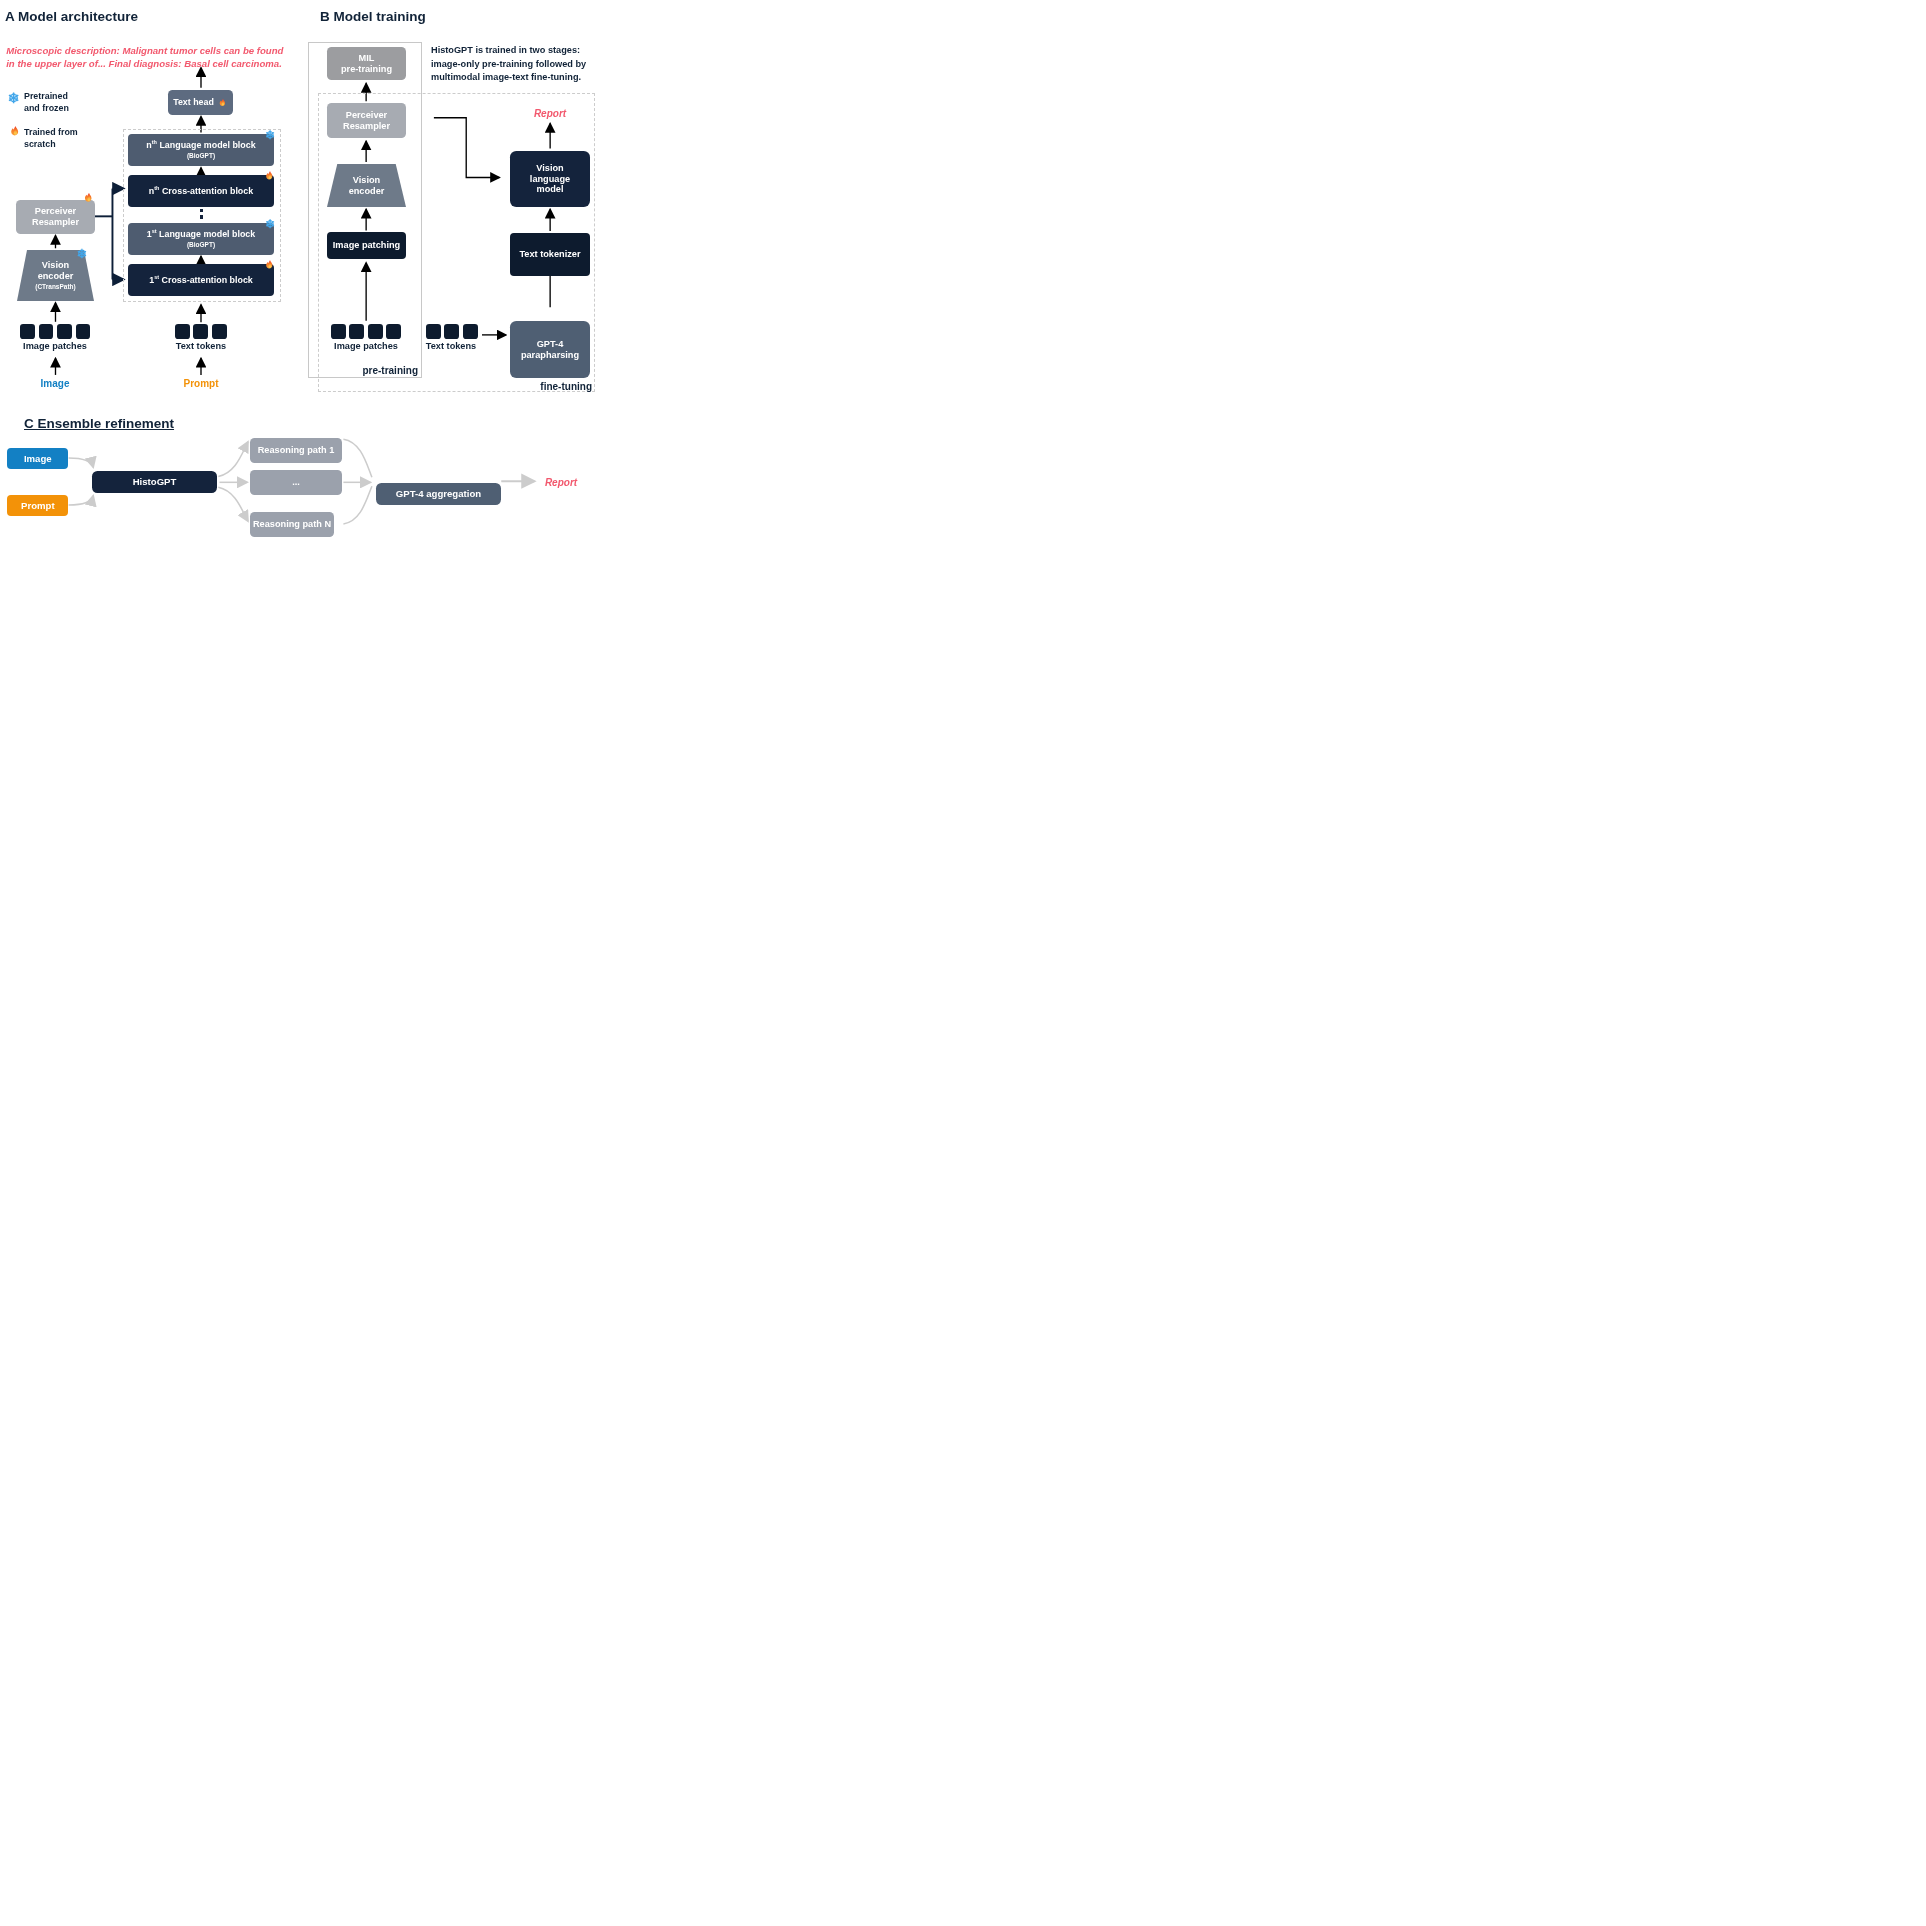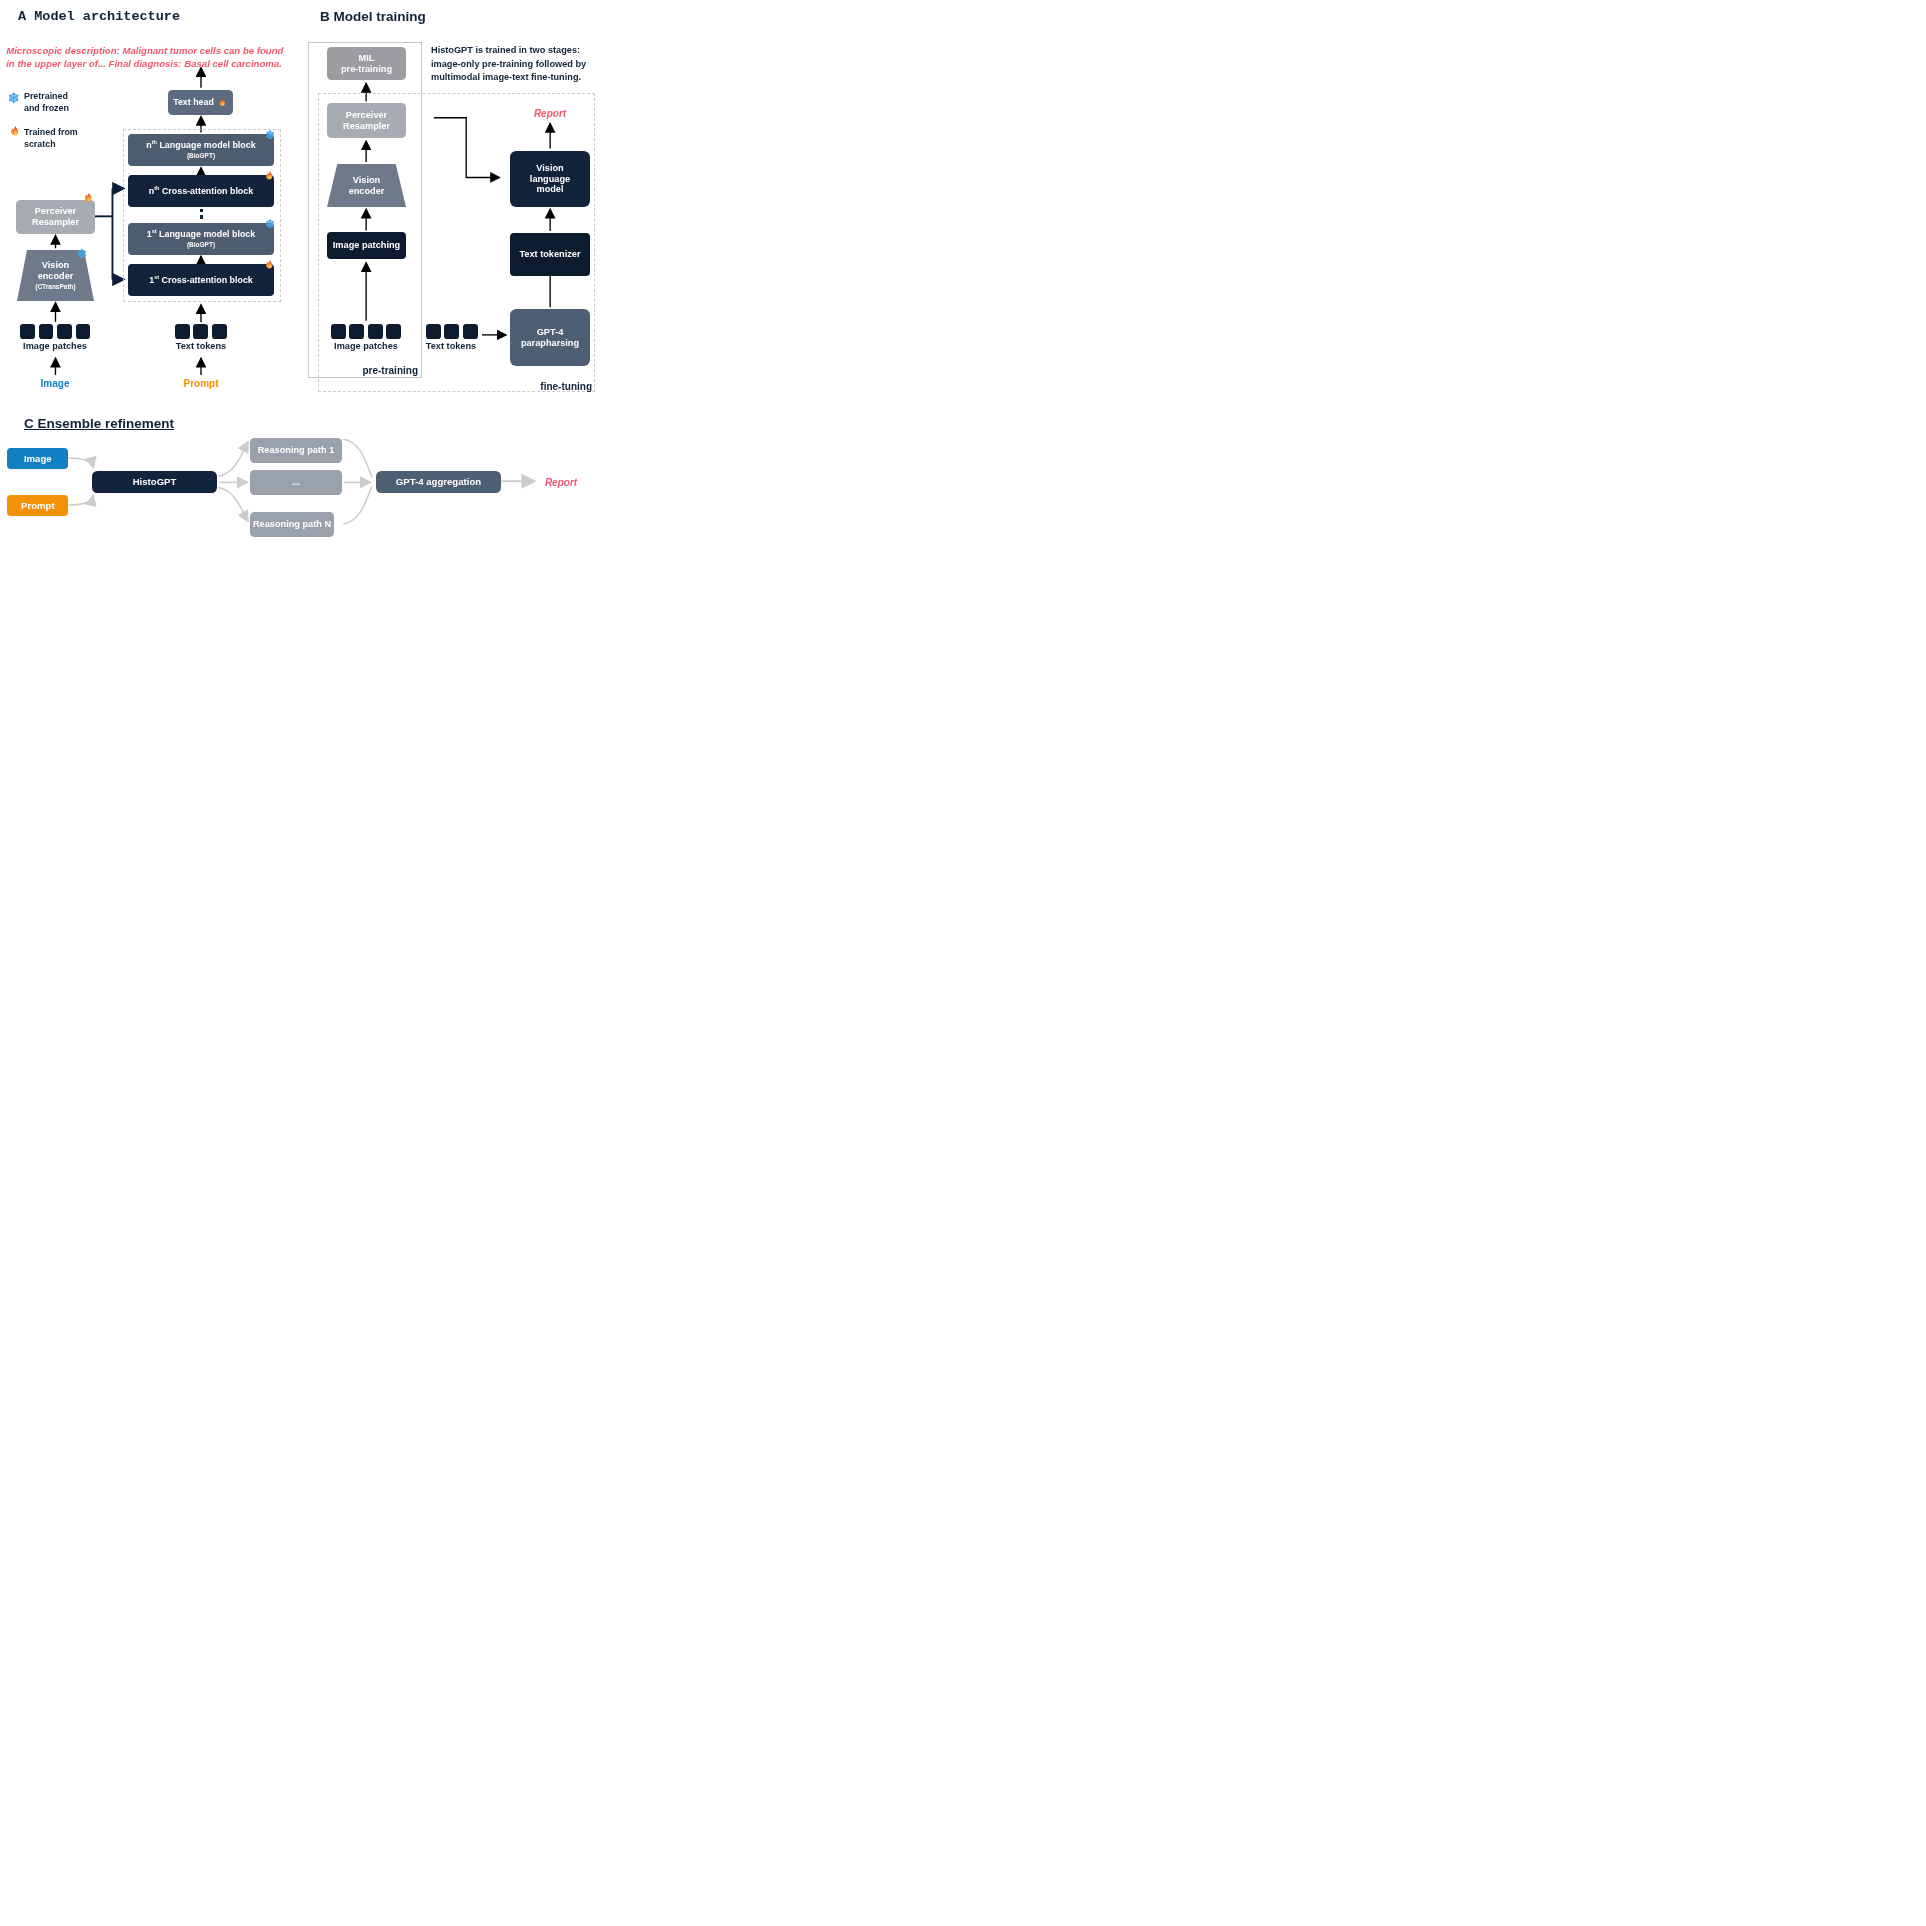--- a/index.html
+++ b/index.html
@@ -15,21 +15,21 @@
     text-align:center;color:#ffffff;box-sizing:border-box;line-height:1.15;
   }
   .r10{border-radius:3.9px;}.r12{border-radius:4.6px;}.r14{border-radius:5.4px;}.r16{border-radius:6.2px;}
   .bg-navy{background:var(--navy-block);}
   .bg-slate{background:var(--slate-block);}
   .bg-slate-light{background:var(--slate-light-block);}
   .bg-gray{background:var(--gray-block);}
   .bg-lightgray{background:var(--light-gray-block);}
   .bg-vision{background:var(--vision-gray);}
   .bg-reason{background:var(--reasoning-gray);}
-  .bg-gpt4{background:var(--gpt4-slate);}
+  .bg-gpt4{background:var(--gpt4-slate);margin-top:12px;}
   .bg-token{background:var(--token-dark);}
   .bg-blue{background:var(--blue);}
   .bg-orange{background:var(--orange);}
   .trap{clip-path:polygon(13% 0%, 87% 0%, 100% 100%, 0% 100%);}.f23{font-size:8.9px;}.f24{font-size:9.2px;}
   .f25{font-size:9.6px;}.f26{font-size:10px;}
   .title{position:absolute;font-size:13.5px;color:var(--ink);white-space:nowrap;}
   .ink{color:var(--ink);}
   .pink{color:var(--pink);}
   .annotation{position:absolute;font-size:9.6px;font-style:italic;color:var(--pink);white-space:nowrap;}
   .center-label{position:absolute;text-align:center;transform:translateX(-50%);white-space:nowrap;}
@@ -113,21 +113,21 @@
       <path d="M567 1238 C613 1228 628 1178 644 1148" marker-end="url(#mG)"></path>
       <path d="M570 1253 H642" marker-end="url(#mG)"></path>
       <path d="M567 1266 C613 1276 628 1326 644 1354" marker-end="url(#mG)"></path>
       <path d="M892 1141 C938 1148 952 1205 966 1240"></path>
       <path d="M892 1253 H962" marker-end="url(#mG)"></path>
       <path d="M892 1361 C938 1354 952 1297 966 1263"></path>
       <path d="M1302 1250 H1388" stroke-width="5" marker-end="url(#mG)"></path>
     </g>
   </svg>
 
-  <div class="title" style="left:18px;top:8.5px;font-family:Liberation Mono, monospace;">A Model architecture</div>
+  <div class="title" style="left:5px;top:8.5px;">A Model architecture</div>
 
   <div class="annotation" style="left:6.2px;top:45px;">Microscopic description: Malignant tumor cells can be found</div>
   <div class="annotation" style="left:6.2px;top:58px;">in the upper layer of... Final diagnosis: Basal cell carcinoma.</div>
 
   <div class="abs snow" style="left:7.7px;top:91px;font-size:14px;">❄</div>
   <div class="abs f23 ink" style="left:24px;top:91px;line-height:11.6px;">
     <div>Pretrained</div>
     <div>and frozen</div>
   </div>
   <svg class="abs flame" style="left:9.2px;top:125px;" width="13" height="13" viewBox="0 0 24 24">

